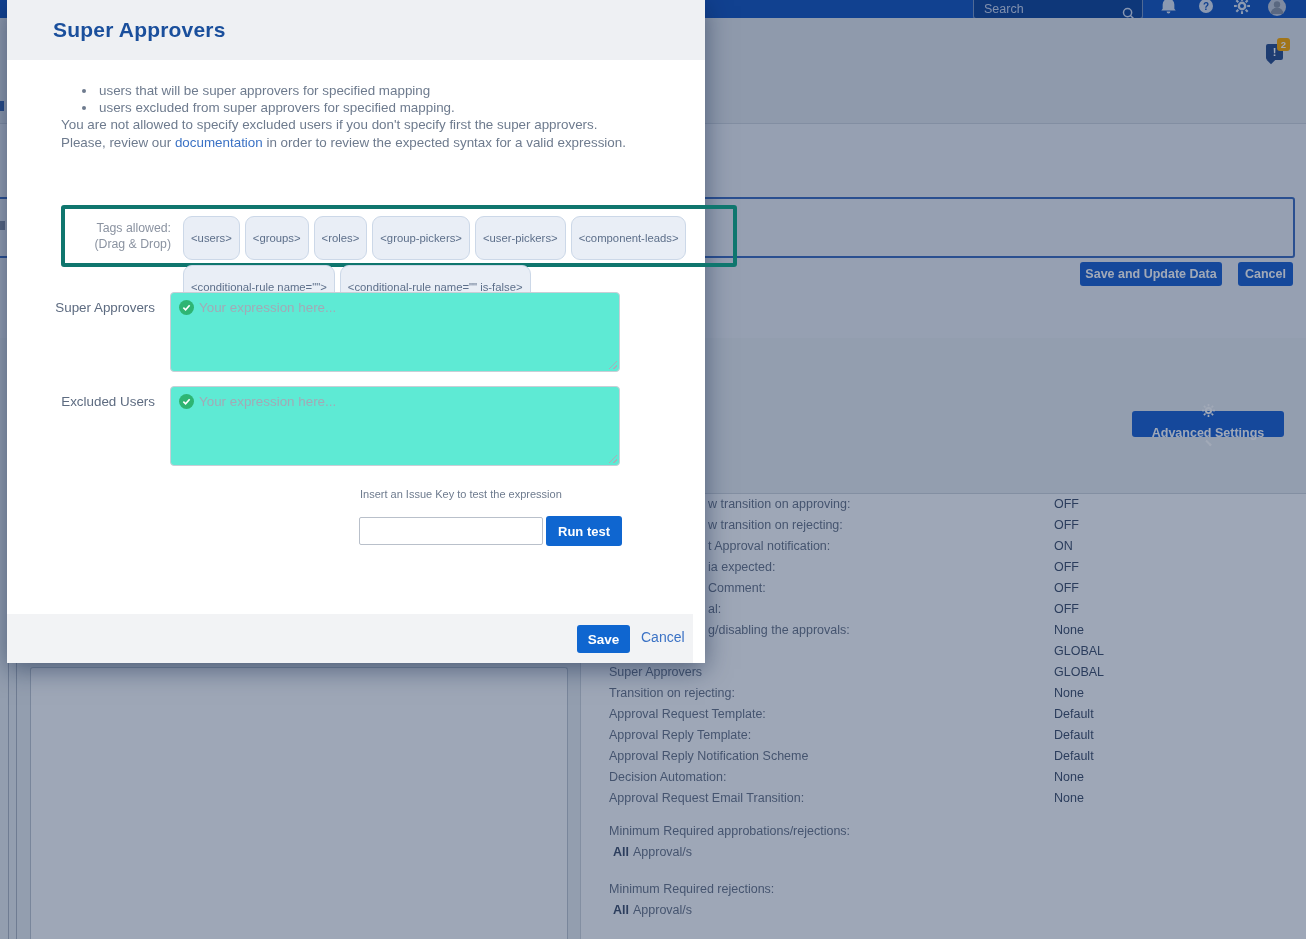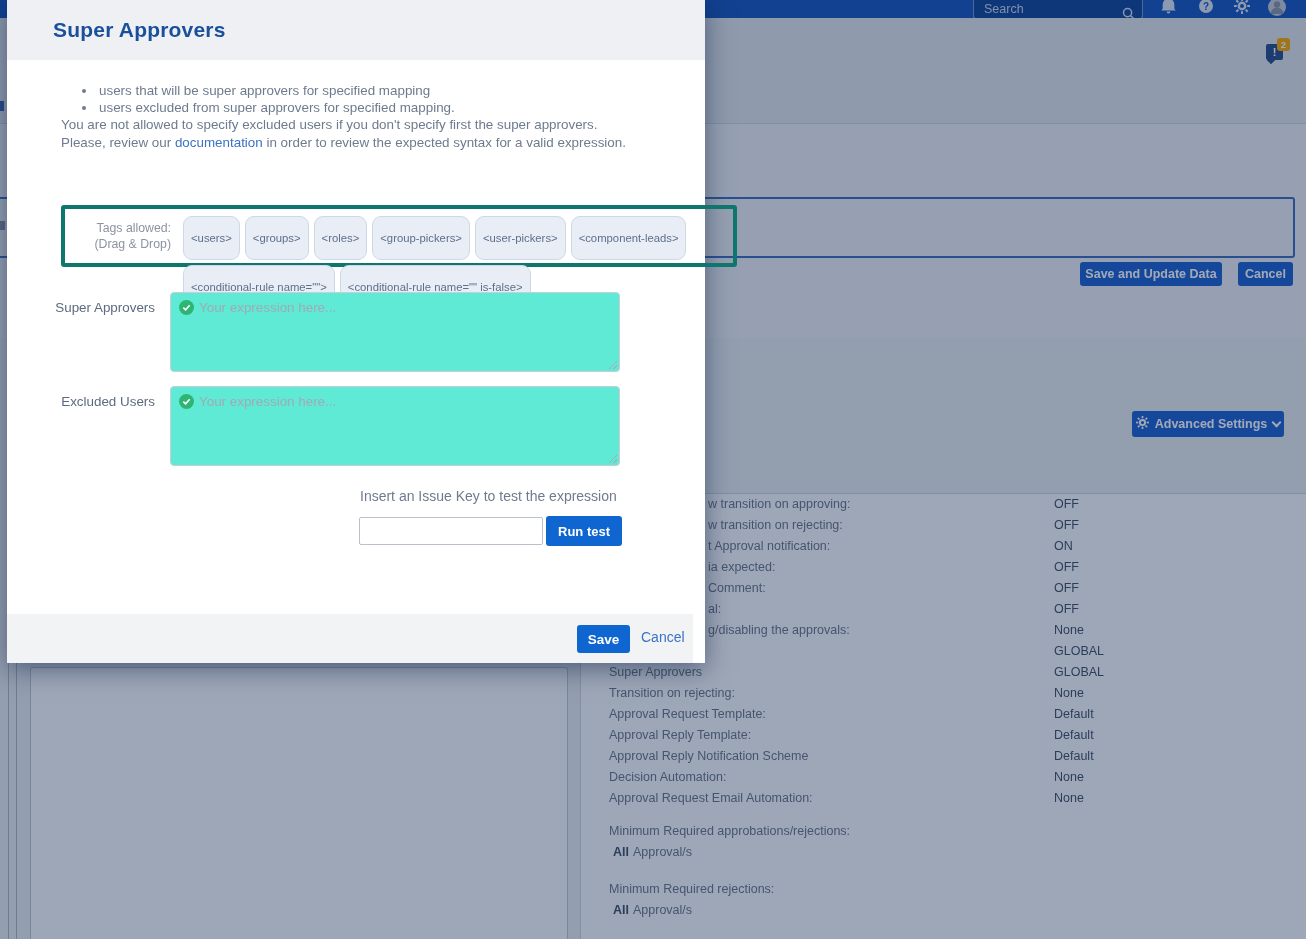--- a/index.html
+++ b/index.html
@@ -23,21 +23,21 @@
   .feedback::after { content:""; position:absolute; left:2px; bottom:-3px; width:6px; height:6px; background:#2b4f8e; transform:rotate(45deg); }
   .feedback-badge { position:absolute; left:1277px; top:38px; width:13px; height:13px; background:#ffab00; border-radius:3px;
     color:#fff; font-size:9.5px; font-weight:bold; text-align:center; line-height:13px; z-index:3; }
 
   .big-input { position:absolute; left:-8px; top:197px; width:1303px; height:61px; border:2px solid #3f6fc0; border-radius:3px; z-index:2; }
 
   .pg-btn { position:absolute; background:#1e63d2; color:#fff; font-weight:bold; font-size:12.5px; border:none; border-radius:3px;
     display:flex; align-items:center; justify-content:center; cursor:pointer; z-index:2; font-family:"Liberation Sans", sans-serif; }
   .btn-saveupdate { left:1080px; top:262px; width:142px; height:24px; }
   .btn-cancel-bg { left:1238px; top:262px; width:55px; height:24px; }
-  .btn-adv { left:1132px; top:411px; width:152px; height:26px; gap:6px; }
+  .btn-adv { left:1132px; top:411px; width:152px; height:26px; gap:6px;flex-direction:column; }
   .chev { width:7px; height:7px; border-right:2px solid #fff; border-bottom:2px solid #fff; transform:rotate(45deg); margin-top:-4px; }
 
   .vline { position:absolute; width:1px; top:600px; height:339px; background:#aeb6c4; z-index:1; }
   .left-panel { position:absolute; left:30px; top:667px; width:538px; height:272px; background:#fbfcff;
     border:1px solid #bfc7d2; border-bottom:none; border-radius:3px 3px 0 0; z-index:2; }
 
   .settings-panel { position:absolute; left:580px; top:493px; width:726px; height:446px; background:#fbfcff;
     border-left:1px solid #cfd5de; border-top:1px solid #cfd5de; border-radius:3px 0 0 0; z-index:2; }
   .set-row { position:relative; height:21px; font-size:12.5px; line-height:21px; }
   .set-row .sl { color:#6b778c; margin-left:28px; }
@@ -77,21 +77,21 @@
   .ta-wrap { position:absolute; left:163px; width:450px; height:80px; border:1px solid #c9ced6; border-radius:4px; background:#5eead4; }
   .ta-wrap textarea { position:absolute; inset:0; width:100%; height:100%; border:none; outline:none; resize:none;
     padding:7px 8px 7px 28px; font-size:13.4px; font-family:"Liberation Sans", sans-serif; color:#333; background:transparent; }
   .ta-wrap textarea::placeholder { color:#a2aab6; opacity:1; }
   .ta-check { position:absolute; left:8px; top:7px; width:15px; height:15px; border-radius:50%; background:#2eb573;
     display:flex; align-items:center; justify-content:center; z-index:1; }
   .ta-wrap::after { content:""; position:absolute; right:2px; bottom:2px; width:9px; height:9px;
     background:repeating-linear-gradient(-45deg, transparent, transparent 2px, #a8aeb8 2px, #a8aeb8 3px);
     clip-path:polygon(100% 0, 100% 100%, 0 100%); }
 
-  .test-caption { position:absolute; left:353px; top:428px; font-size:14px; color:#6e7b8e; }
+  .test-caption { position:absolute; left:353px; top:428px; font-size:11px; color:#6e7b8e; }
   .test-input { position:absolute; left:352px; top:457px; width:184px; height:28px; border:1px solid #b9c0ca; border-radius:2px;
     background:#fff; font-size:13px; padding:0 7px; font-family:"Liberation Sans", sans-serif; }
   .btn-run { position:absolute; left:539px; top:456px; width:76px; height:30px; background:#0f66d0; border:none; border-radius:3px;
     color:#fff; font-weight:bold; font-size:13px; cursor:pointer; font-family:"Liberation Sans", sans-serif; }
 
   .m-footer { position:absolute; left:0; right:12px; bottom:0; height:49px; background:#f2f3f5; }
   .btn-save { position:absolute; left:570px; top:11px; width:53px; height:28px; background:#0f66d0; border:none; border-radius:3px;
     color:#fff; font-weight:bold; font-size:13.5px; cursor:pointer; font-family:"Liberation Sans", sans-serif; }
   .link-cancel { position:absolute; left:634px; top:15px; color:#3b72c5; font-size:14px; cursor:pointer; text-decoration:none; }
 </style>
@@ -187,21 +187,21 @@
       <div class="set-row clipped"><span class="sl">Comment:</span><span class="sv">OFF</span></div>
       <div class="set-row clipped"><span class="sl">al:</span><span class="sv">OFF</span></div>
       <div class="set-row clipped"><span class="sl">g/disabling the approvals:</span><span class="sv">None</span></div>
       <div class="set-row clipped"><span class="sl"></span><span class="sv">GLOBAL</span></div>
       <div class="set-row"><span class="sl">Super Approvers</span><span class="sv">GLOBAL</span></div>
       <div class="set-row"><span class="sl">Transition on rejecting:</span><span class="sv">None</span></div>
       <div class="set-row"><span class="sl">Approval Request Template:</span><span class="sv">Default</span></div>
       <div class="set-row"><span class="sl">Approval Reply Template:</span><span class="sv">Default</span></div>
       <div class="set-row"><span class="sl">Approval Reply Notification Scheme</span><span class="sv">Default</span></div>
       <div class="set-row"><span class="sl">Decision Automation:</span><span class="sv">None</span></div>
-      <div class="set-row"><span class="sl">Approval Request Email Automation:</span><span class="sv">None</span></div>
+      <div class="set-row"><span class="sl">Approval Request Email Transition:</span><span class="sv">None</span></div>
     </div>
   <div class="min-block">
     <span class="ml">Minimum Required approbations/rejections:</span>
     <span class="mv"><b>All</b><span>Approval/s</span></span>
   </div>
   <div class="min-block second">
     <span class="ml">Minimum Required rejections:</span>
     <span class="mv"><b>All</b><span>Approval/s</span></span>
   </div>
 </div>

